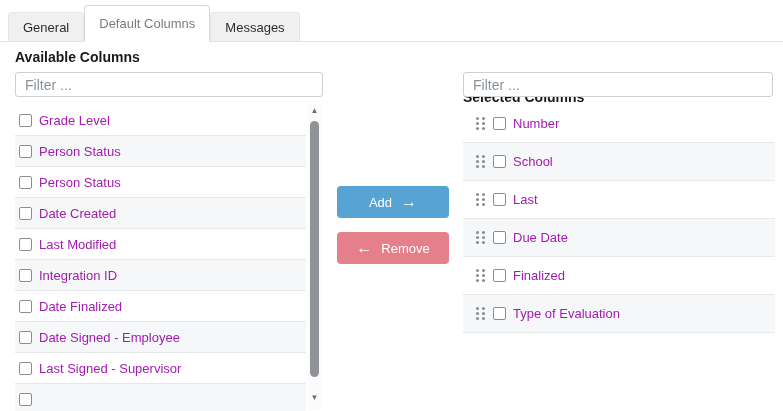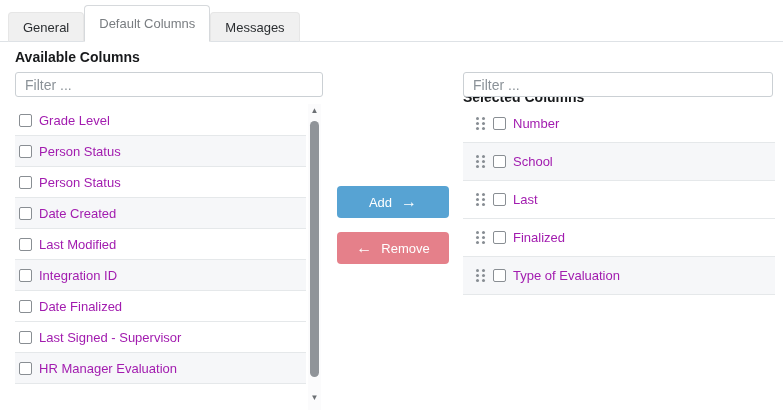--- a/index.html
+++ b/index.html
@@ -130,27 +130,30 @@
       <span class="item-label">Last Modified</span>
     </div>
       <div class="lrow alt">
       <input type="checkbox" class="cb" style="">
       <span class="item-label">Integration ID</span>
     </div>
       <div class="lrow">
       <input type="checkbox" class="cb" style="">
       <span class="item-label">Date Finalized</span>
     </div>
+      <div class="lrow alt">
+      <input type="checkbox" class="cb" style="">
+      <span class="item-label">Date Signed - Employee</span>
+    </div>
       <div class="lrow">
       <input type="checkbox" class="cb" style="">
       <span class="item-label">Last Signed - Supervisor</span>
     </div>
       <div class="lrow alt">
       <input type="checkbox" class="cb" style="">
-      <span class="item-label">HR Manager Evaluation</span>
     </div>
     </div>
 
   <div class="sb">
     <div class="sb-up">▲</div>
     <div class="sb-thumb"></div>
     <div class="sb-down">▼</div>
   </div>
 
   <button class="btn" id="btn-add">
@@ -174,20 +177,25 @@
       <div class="rrow alt">
       <span class="grip"></span>
       <input type="checkbox" class="cb" style="">
       <span class="item-label">School</span>
     </div>
       <div class="rrow">
       <span class="grip"></span>
       <input type="checkbox" class="cb" style="">
       <span class="item-label">Last</span>
     </div>
+      <div class="rrow alt">
+      <span class="grip"></span>
+      <input type="checkbox" class="cb" style="">
+      <span class="item-label">Due Date</span>
+    </div>
       <div class="rrow">
       <span class="grip"></span>
       <input type="checkbox" class="cb" style="">
       <span class="item-label">Finalized</span>
     </div>
       <div class="rrow alt">
       <span class="grip"></span>
       <input type="checkbox" class="cb" style="">
       <span class="item-label">Type of Evaluation</span>
     </div>

